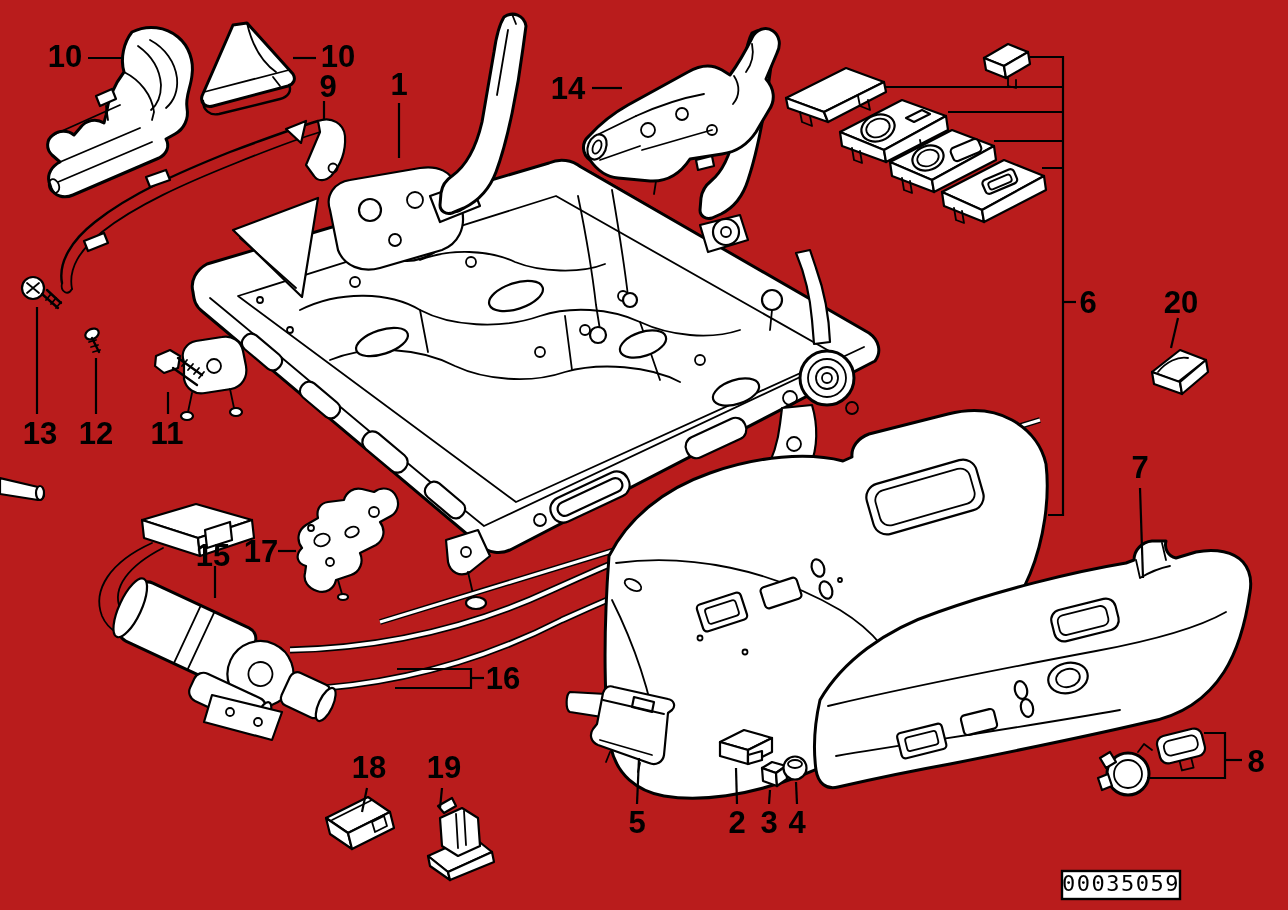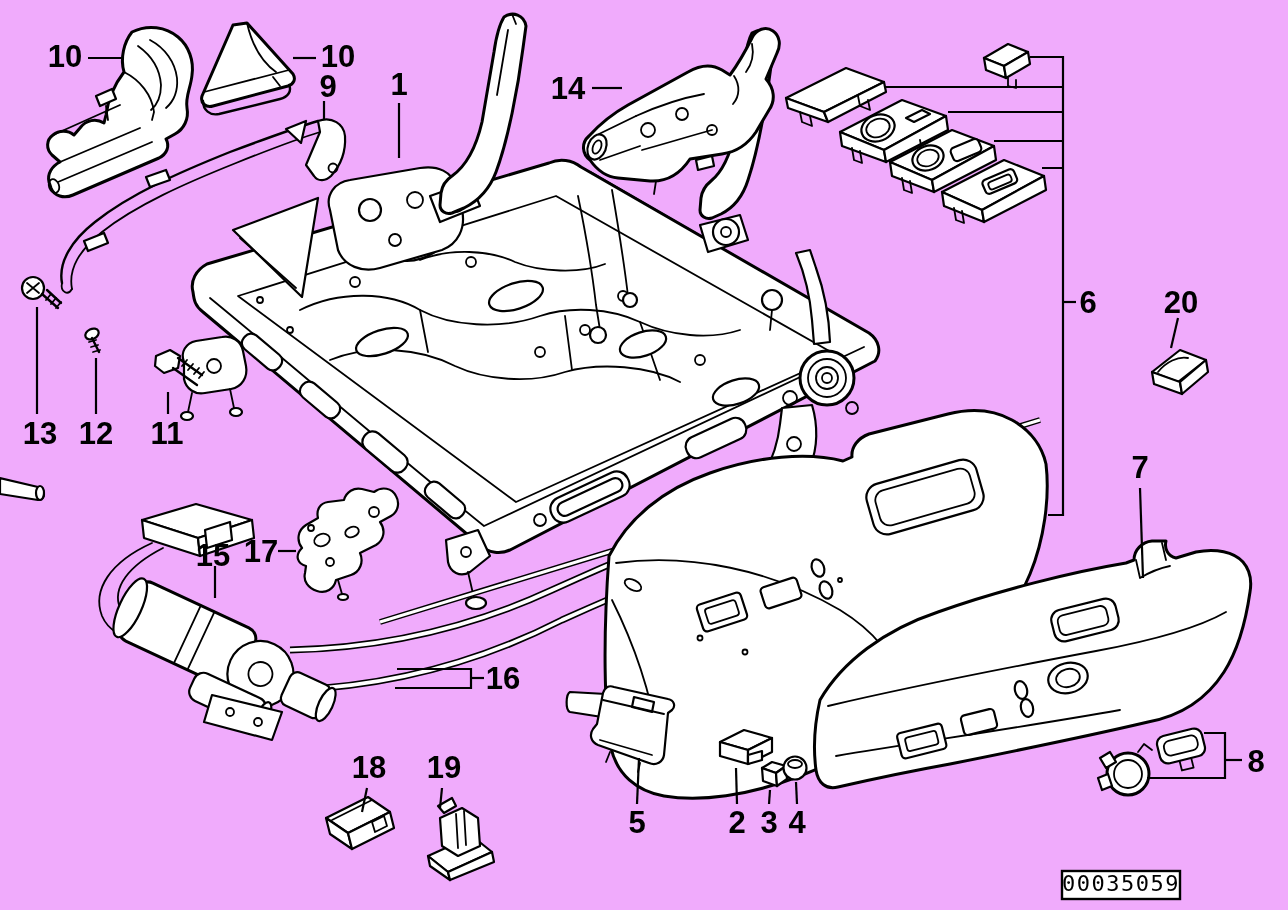--- a/index.html
+++ b/index.html
@@ -1,16 +1,16 @@
 <!DOCTYPE html>
 <html><head>
 <meta charset="utf-8">
 <style>
   html,body{margin:0;padding:0;background:#fff;}
-  .stage{position:relative;width:1288px;height:910px;background:#f0abfc;overflow:hidden;}
+  .stage{position:relative;width:1288px;height:910px;background:#b91c1c;overflow:hidden;}
   svg{display:block;}
   .ln{fill:none;stroke:#000;stroke-width:1.8;stroke-linecap:round;stroke-linejoin:round;}
   .ln2{fill:none;stroke:#000;stroke-width:2.4;stroke-linecap:round;stroke-linejoin:round;}
   .fw{fill:#fff;stroke:#000;stroke-width:2.2;stroke-linejoin:round;}
   .fw3{fill:#fff;stroke:#000;stroke-width:3;stroke-linejoin:round;}
   .lead{fill:none;stroke:#000;stroke-width:2.2;stroke-linecap:butt;}
   .callout{font:700 31px "Liberation Sans", sans-serif;fill:#000;text-anchor:middle;}
   .plate-text{font:400 22px "DejaVu Sans Mono", monospace;fill:#000;text-anchor:middle;letter-spacing:1.5px;}
 </style>
 </head>

